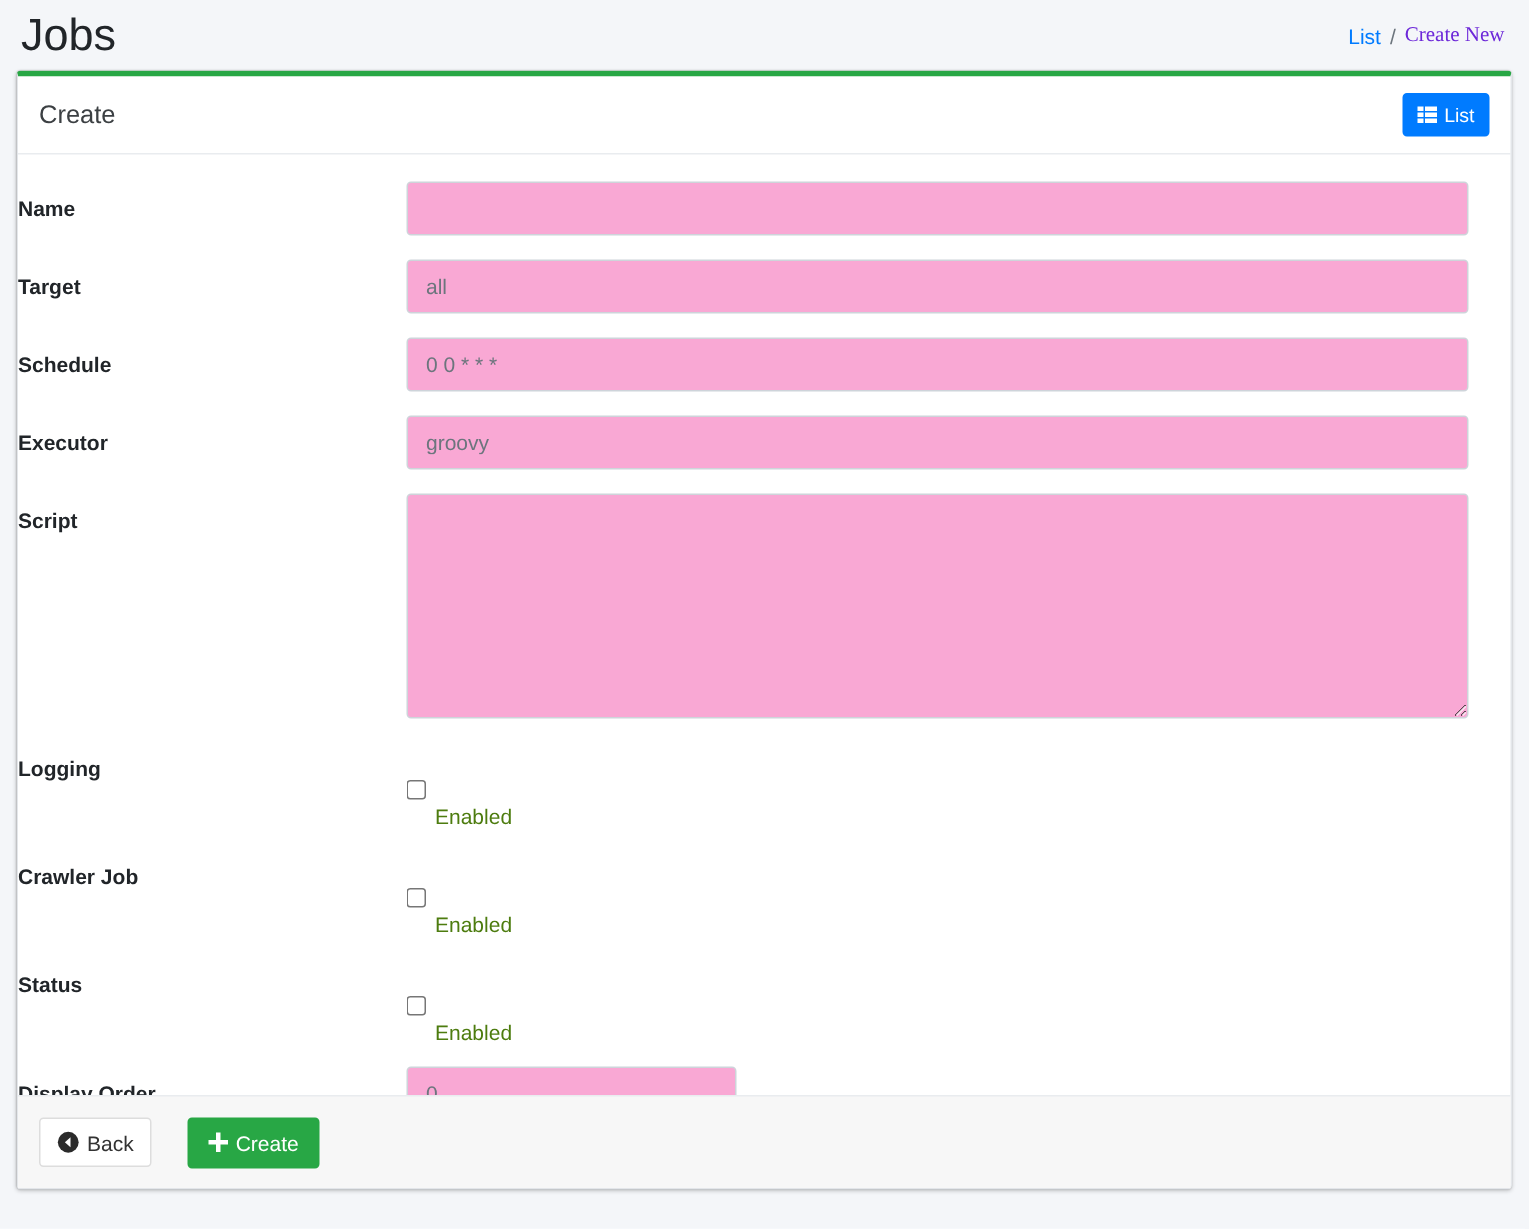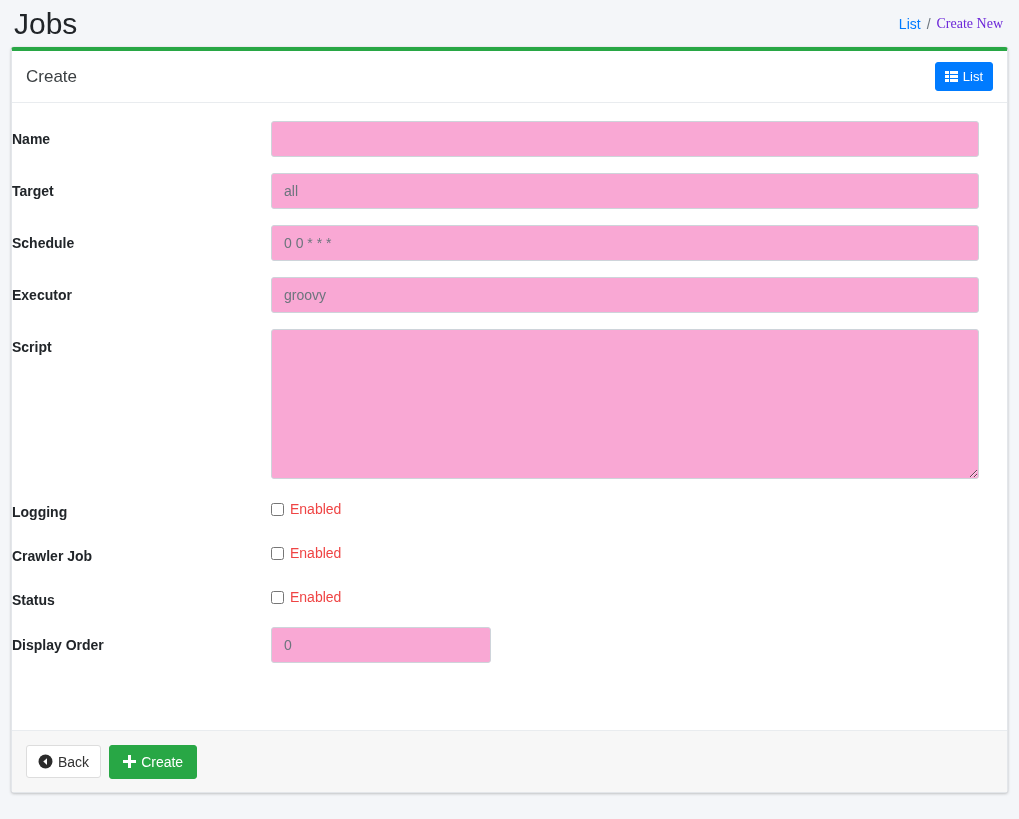--- a/index.html
+++ b/index.html
@@ -158,35 +158,36 @@
   
   .check-row { display: flex; align-items: center; padding-top: 7px; }
   .check-row input[type="checkbox"] {
     width: 13px;
     height: 13px;
     margin: 0 6px 0 0;
     cursor: pointer;
   }
   .check-label {
     font-size: 14px;
-    color: #ef4444;
+    color: #4d7c0f;
     cursor: pointer;
     line-height: 1;
+    margin-top: 35px;
   }
 
   .row-checkbox .form-label { padding-top: 7px; }
 
   
   .card-footer {
     background: #f7f7f7;
     border-top: 1px solid #e9ecef;
     padding: 12px 14px;
     display: flex;
     align-items: center;
-    gap: 8px;
+    gap: 24px;
     height: 62px;
   }
   .btn-back {
     background: #fff;
     border: 1px solid #ddd;
     color: #333;
     padding: 8px 11px;
     font-size: 14px;
   }
   .btn-create {

